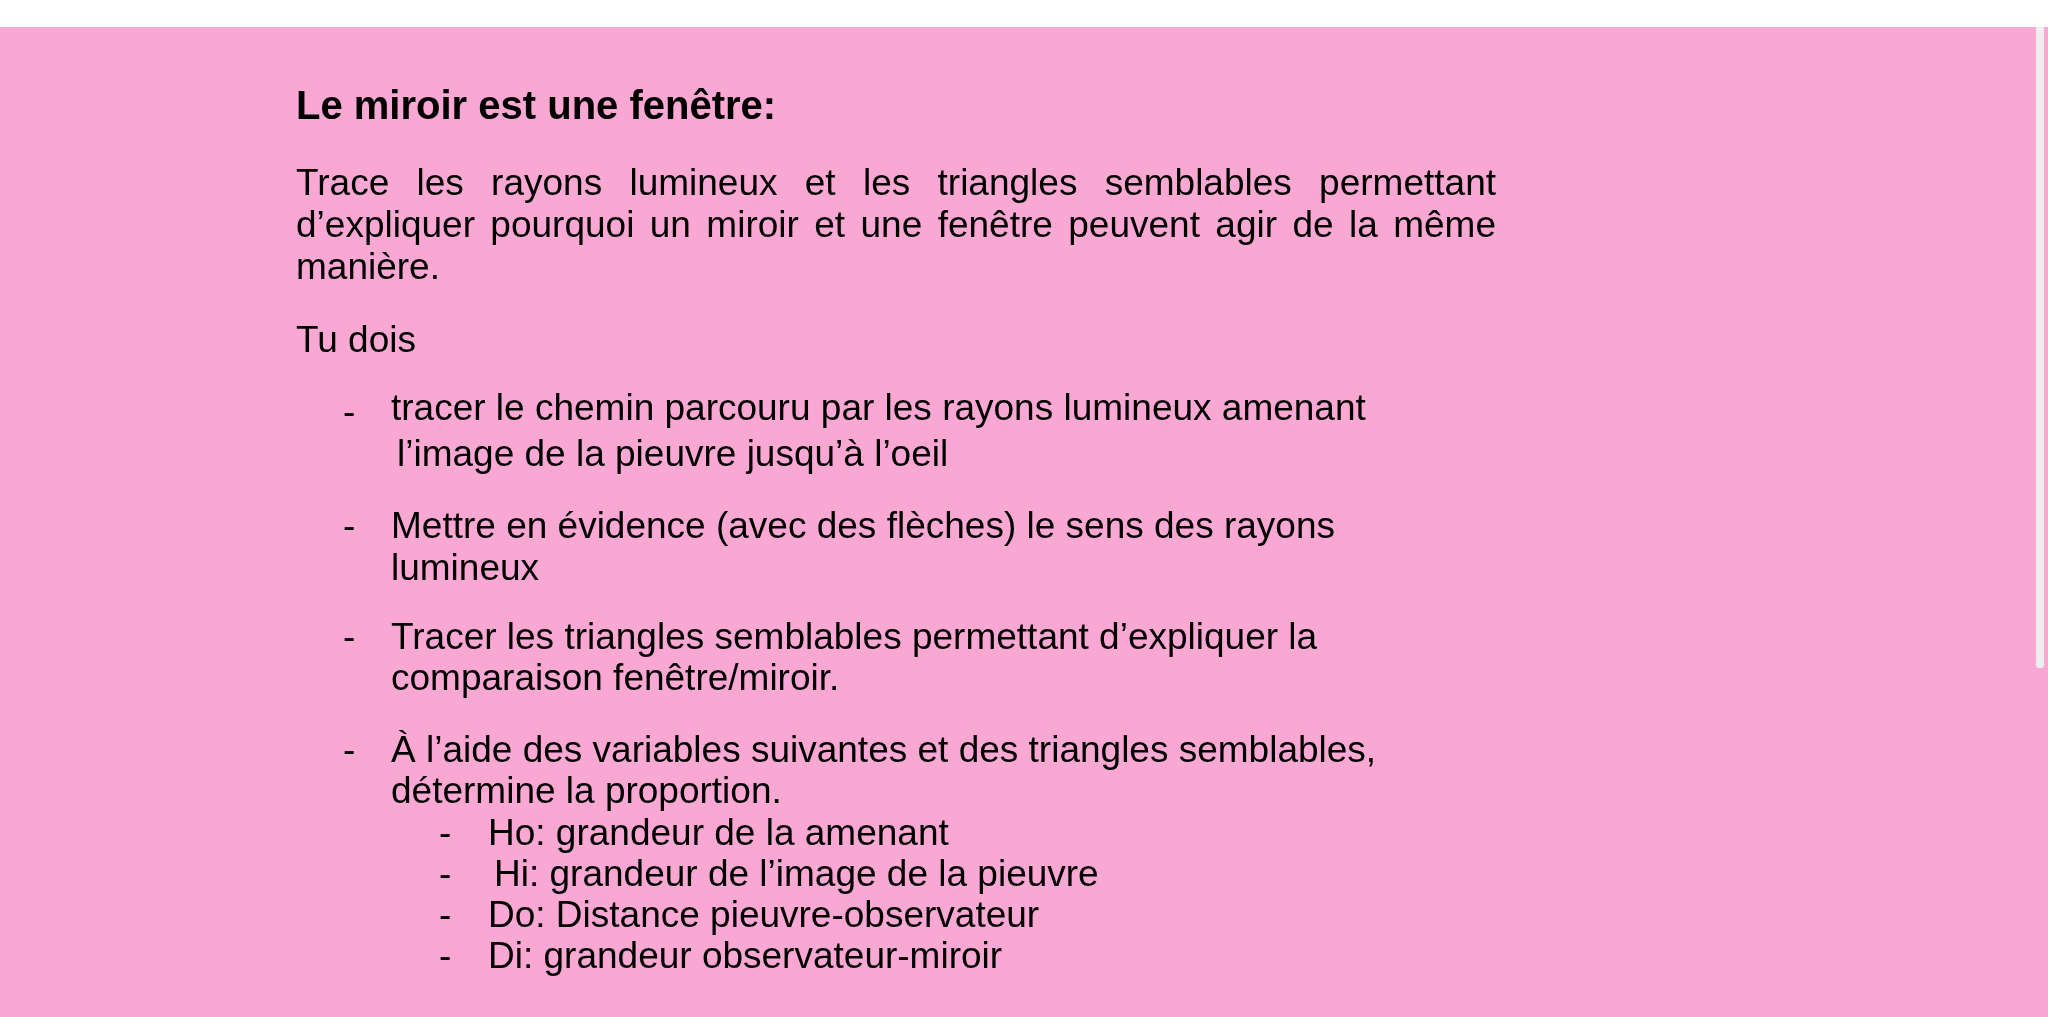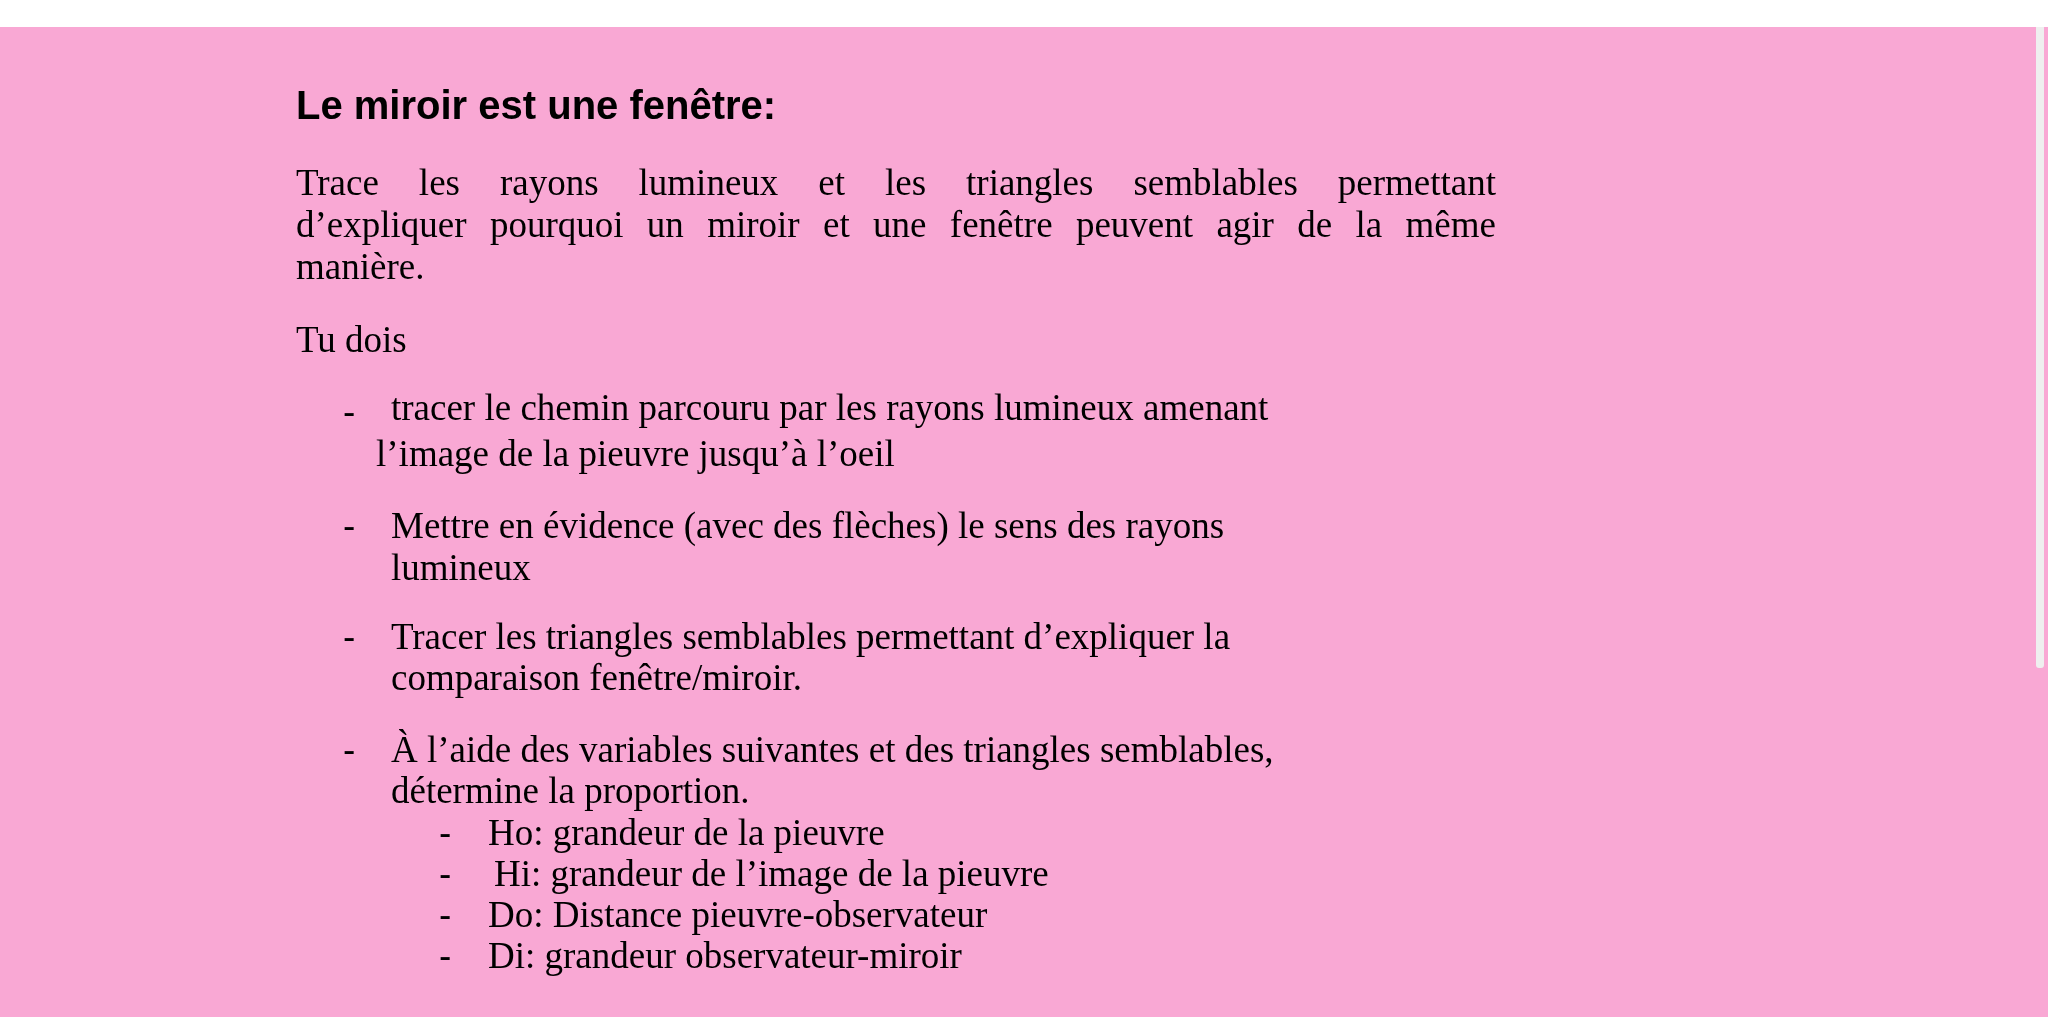--- a/index.html
+++ b/index.html
@@ -22,21 +22,20 @@
       height: 1017px;
       background: #f9a8d4;
       margin-top: 27px;
     }
     .line {
       position: absolute;
       white-space: nowrap;
       font-size: 37px;
       line-height: 42px;
       height: 42px;
-      font-family: Liberation Serif, serif;
     }
     .heading {
       position: absolute;
       left: 296px;
       top: 54px;
       font-size: 40px;
       font-weight: bold;
       line-height: 48px;
       white-space: nowrap;
     }
@@ -68,21 +67,21 @@
     <div class="line" style="left:296px; top:219px;">manière.</div>
   </div>
 
   <div class="line" style="left:296px; top:292px;text-align:center;">Tu dois</div>
 
   <div>
 
     <div>
       <span class="dash" style="left:343px; top:364px;">-</span>
       <div class="line" style="left:391px; top:360px;">tracer le chemin parcouru par les rayons lumineux amenant</div>
-      <div class="line" style="left:376px; top:406px;">l’image de la pieuvre jusqu’à l’oeil</div>
+      <div class="line" style="left:397px; top:406px;">l’image de la pieuvre jusqu’à l’oeil</div>
     </div>
 
     <div>
       <span class="dash" style="left:343px; top:478px;">-</span>
       <div class="line" style="left:391px; top:478px;">Mettre en évidence (avec des flèches) le sens des rayons</div>
       <div class="line" style="left:391px; top:520px;">lumineux</div>
     </div>
 
     <div>
       <span class="dash" style="left:343px; top:589px;">-</span>
@@ -91,21 +90,21 @@
     </div>
 
     <div>
       <span class="dash" style="left:343px; top:702px;">-</span>
       <div class="line" style="left:391px; top:702px;">À l’aide des variables suivantes et des triangles semblables,</div>
       <div class="line" style="left:391px; top:743px;">détermine la proportion.</div>
 
       <div>
         <div>
           <span class="dash" style="left:439px; top:785px;">-</span>
-          <div class="line" style="left:488px; top:785px;">Ho: grandeur de la pieuvre</div>
+          <div class="line" style="left:488px; top:785px;">Ho: grandeur de la amenant</div>
         </div>
         <div>
           <span class="dash" style="left:439px; top:826px;">-</span>
           <div class="line" style="left:494px; top:826px;">Hi: grandeur de l’image de la pieuvre</div>
         </div>
         <div>
           <span class="dash" style="left:439px; top:867px;">-</span>
           <div class="line" style="left:488px; top:867px;">Do: Distance pieuvre-observateur</div>
         </div>
         <div>

